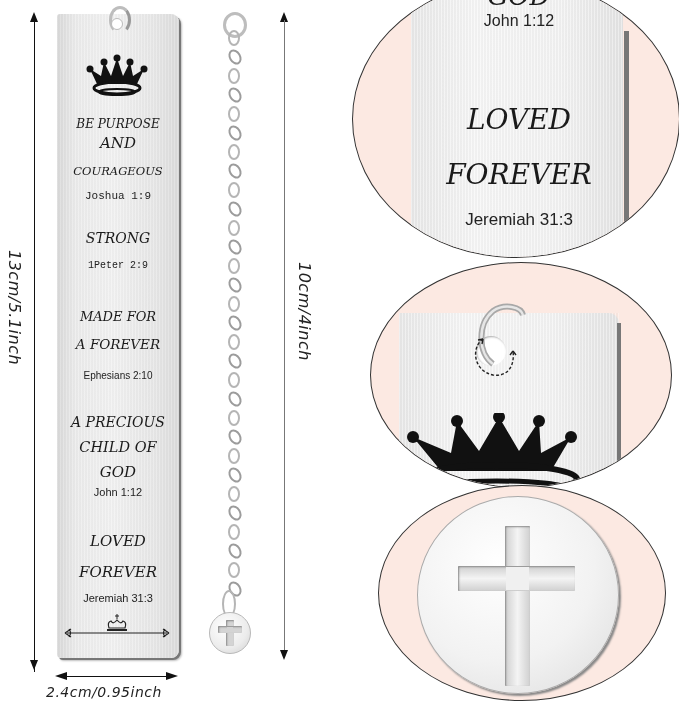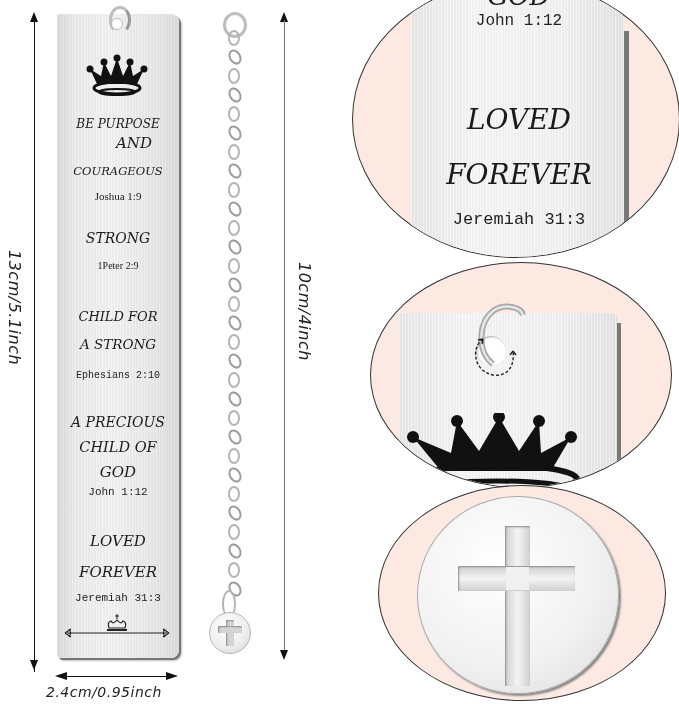--- a/index.html
+++ b/index.html
@@ -41,23 +41,23 @@
   .ring {
     position: absolute; left: 52px; top: -8px; width: 16px; height: 22px;
     border: 3px solid #bdbdbd; border-radius: 50%; border-bottom-color: transparent; border-right-color: #999;
   }
   .script {
     position: absolute; left: 0; width: 100%; text-align: center;
     font-family: "DejaVu Serif", serif; font-style: italic; color: #1a1a1a;
   }
   .ref {
     position: absolute; left: 0; width: 100%; text-align: center;
-    font-family: Liberation Serif, serif; color: #222;
-  }
-  .ref-serif { font-family: Liberation Mono, monospace; }
+    font-family: Liberation Mono, monospace; color: #222;
+  }
+  .ref-serif { font-family: Liberation Sans, sans-serif; }
 
   
   .chain-link {
     position: absolute; width: 8px; height: 12px; border: 2px solid #b5b5b5;
     border-radius: 50%; background: transparent;
   }
   .chain-link.odd { transform: rotate(-30deg); border-color: #9c9c9c; }
   .top-ring {
     position: absolute; left: 223px; top: 12px; width: 18px; height: 20px;
     border: 3px solid #bdbdbd; border-radius: 50%;
@@ -106,29 +106,29 @@
     <circle cx="19" cy="8" r="3.5" fill="#111"></circle>
     <circle cx="32" cy="4" r="3.5" fill="#111"></circle>
     <circle cx="45" cy="8" r="3.5" fill="#111"></circle>
     <circle cx="59" cy="15" r="3.5" fill="#111"></circle>
     <path d="M5 15 L12 30 L52 30 L59 15 L48 22 L45 8 L38 22 L32 4 L26 22 L19 8 L16 22 Z" fill="#111"></path>
     <ellipse cx="32" cy="34" rx="23" ry="6" fill="none" stroke="#111" stroke-width="3"></ellipse>
     <ellipse cx="32" cy="38" rx="18" ry="3" fill="none" stroke="#111" stroke-width="2"></ellipse>
   </svg>
 
   <div class="script" style="top:103px; font-size:12px;">BE PURPOSE</div>
-  <div class="script" style="top:120px; font-size:15px;margin-left:16px;">AND</div>
+  <div class="script" style="top:120px; font-size:15px;">AND</div>
   <div class="script" style="top:150px; font-size:11.5px;">COURAGEOUS</div>
   <div class="ref" style="top:176px; font-size:11px;">Joshua 1:9</div>
 
   <div class="script" style="top:216px; font-size:14px;">STRONG</div>
   <div class="ref" style="top:246px; font-size:10px;">1Peter 2:9</div>
 
-  <div class="script" style="top:295px; font-size:13px;">CHILD FOR</div>
-  <div class="script" style="top:322px; font-size:13.5px;">A STRONG</div>
+  <div class="script" style="top:295px; font-size:13px;">MADE FOR</div>
+  <div class="script" style="top:322px; font-size:13.5px;">A FOREVER</div>
   <div class="ref ref-serif" style="top:356px; font-size:10px;">Ephesians 2:10</div>
 
   <div class="script" style="top:425px; font-size:14.5px;">CHILD OF</div>
   <div class="script" style="top:400px; font-size:14px;">A PRECIOUS</div>
   <div class="script" style="top:449px; font-size:15px;">GOD</div>
   <div class="ref ref-serif" style="top:472px; font-size:11px;">John  1:12</div>
 
   <div class="script" style="top:518px; font-size:15px;">LOVED</div>
   <div class="script" style="top:549px; font-size:15px;">FOREVER</div>
   <div class="ref ref-serif" style="top:578px; font-size:11px;">Jeremiah 31:3</div>

